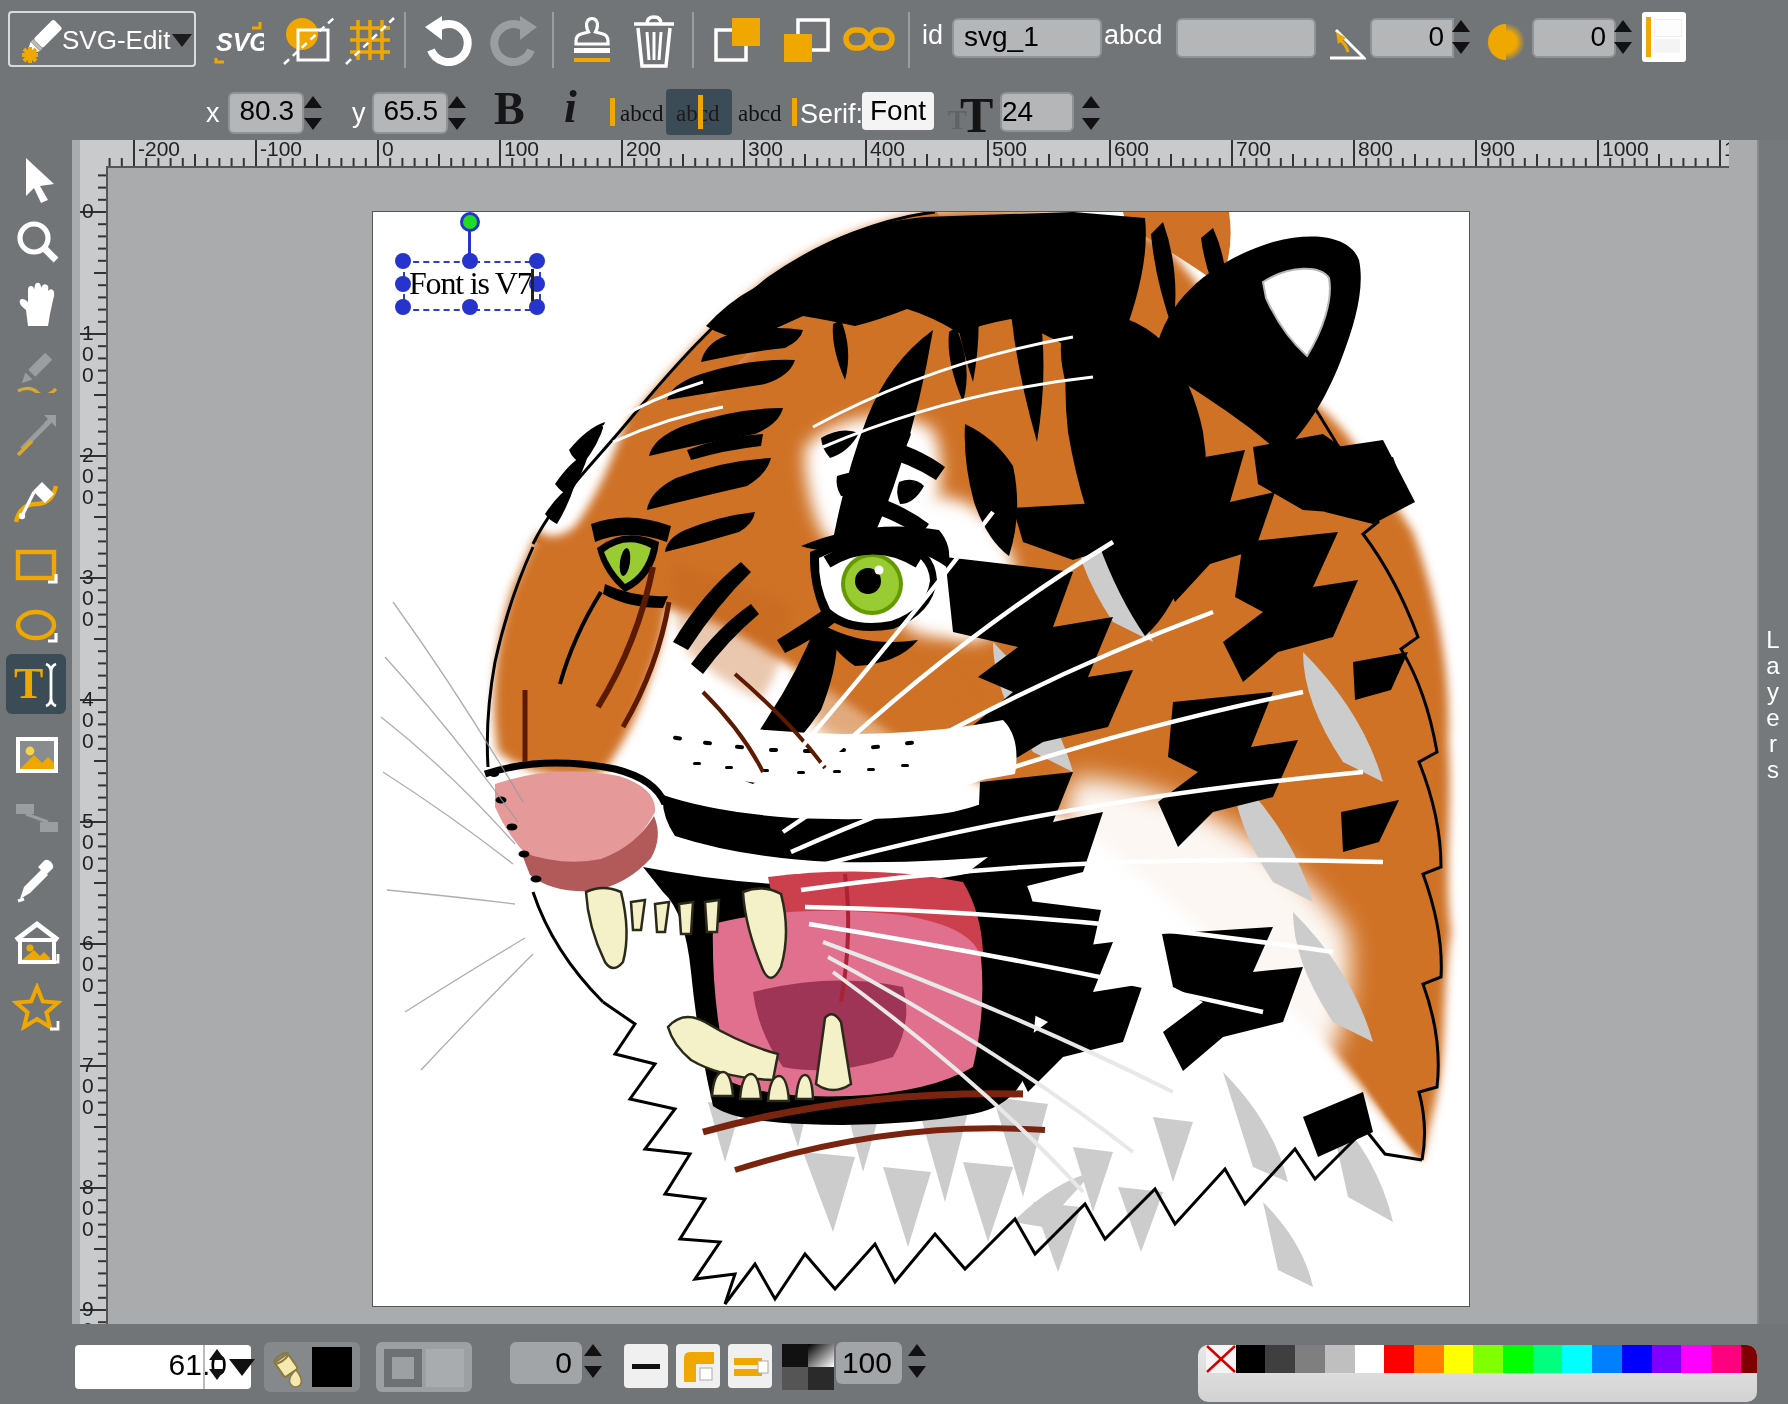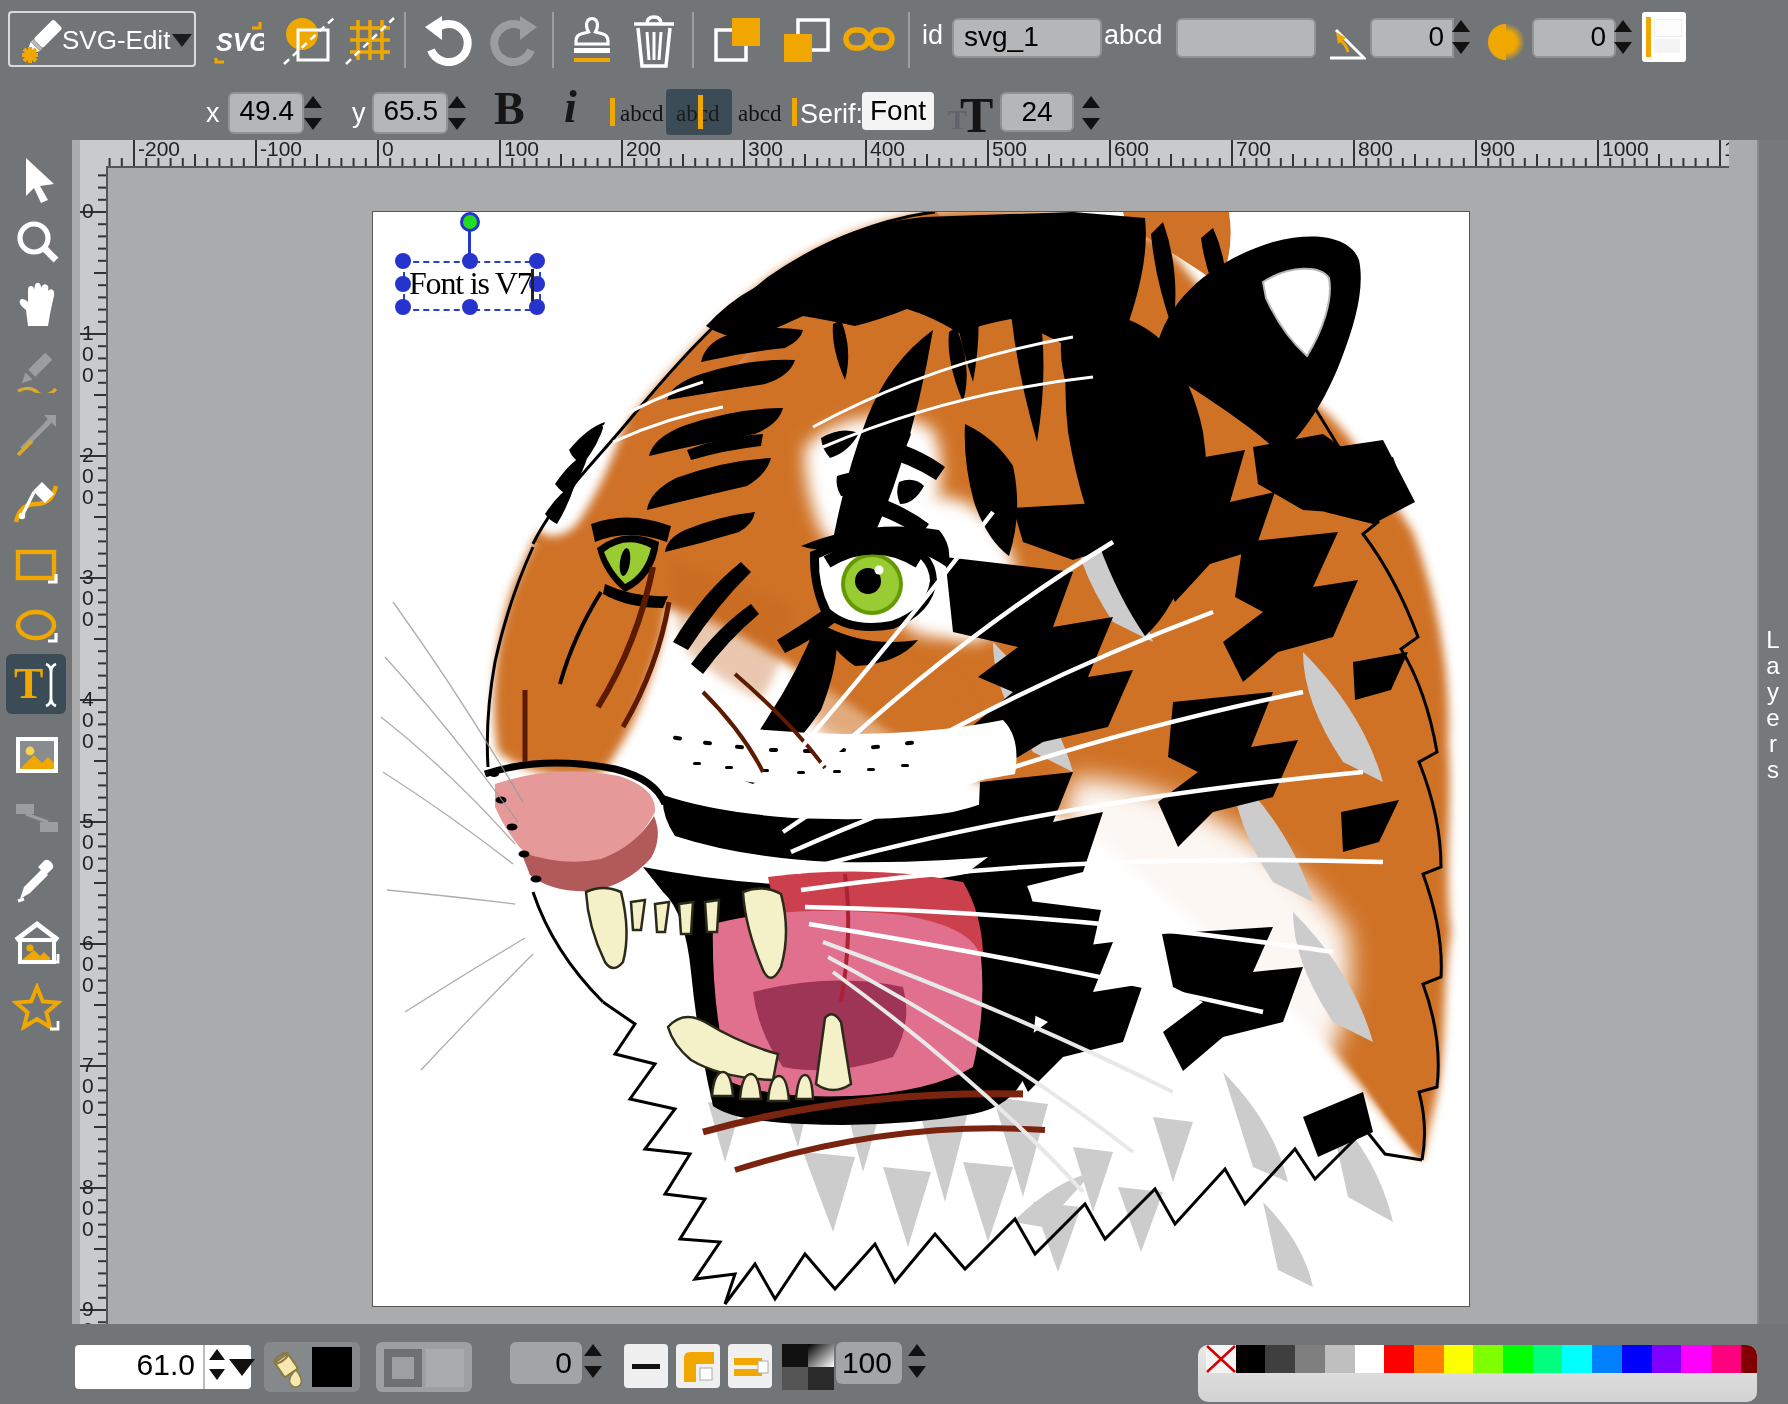--- a/index.html
+++ b/index.html
@@ -671,21 +671,21 @@
       <div class="dn" style="left:0;top:24px;"></div>
     </div>
 
   <div class="abs" style="left:1642px;top:12px;width:44px;height:50px;background:#fff;border-radius:3px;">
     <div class="abs" style="left:4px;top:5px;width:5px;height:40px;background:#f0a800;"></div>
     <div class="abs" style="left:12px;top:7px;width:26px;height:16px;background:#fdfdfd;border:1px solid #eee;"></div>
     <div class="abs" style="left:12px;top:27px;width:26px;height:14px;background:#f4f4f4;"></div>
   </div>
 
   <div class="abs wlab" style="left:206px;top:98px;">x</div>
-  <div class="abs inp" style="left:228px;top:92px;width:64px;height:38px;text-align:right;padding-right:8px;">49.4</div>
+  <div class="abs inp" style="left:228px;top:92px;width:64px;height:38px;text-align:right;padding-right:8px;">80.3</div>
   <div class="abs spin" style="left:304px;top:94px;height:40px;">
       <div class="up" style="left:0;top:2px;"></div>
       <div class="dn" style="left:0;top:24px;"></div>
     </div>
   <div class="abs wlab" style="left:352px;top:98px;">y</div>
   <div class="abs inp" style="left:372px;top:92px;width:64px;height:38px;text-align:right;padding-right:8px;">65.5</div>
   <div class="abs spin" style="left:448px;top:94px;height:40px;">
       <div class="up" style="left:0;top:2px;"></div>
       <div class="dn" style="left:0;top:24px;"></div>
     </div>
@@ -706,21 +706,21 @@
     <div class="abs" style="left:0;top:5px;font-family:'Liberation Serif',serif;font-size:23px;color:#111;">abcd</div>
     <div class="abs" style="left:54px;top:2px;width:5px;height:28px;background:#f0a800;"></div>
   </div>
   <div class="abs wlab" style="left:800px;top:99px;">Serif:</div>
   <div class="abs" style="left:862px;top:92px;width:72px;height:38px;background:#f4f4f4;border-radius:4px;color:#000;font-size:28px;text-align:center;line-height:38px;">Font</div>
 
   <div class="abs" style="left:948px;top:90px;width:56px;height:48px;">
     <span style="position:absolute;left:0;top:16px;font-family:'Liberation Serif',serif;font-size:28px;color:#60646a;font-weight:bold;line-height:1;">T</span>
     <span style="position:absolute;left:12px;top:0px;font-family:'Liberation Serif',serif;font-size:50px;color:#141414;font-weight:bold;line-height:1;">T</span>
   </div>
-  <div class="abs inp" style="left:1000px;top:92px;width:70px;height:36px;text-align:center;line-height:36px;">24</div>
+  <div class="abs inp" style="left:1000px;top:92px;width:70px;height:36px;line-height:36px;">24</div>
   <div class="abs spin" style="left:1082px;top:94px;height:40px;">
       <div class="up" style="left:0;top:2px;"></div>
       <div class="dn" style="left:0;top:24px;"></div>
     </div>
 </div>
 
 <div class="abs" id="leftpanel" style="left:0;top:140px;width:72px;height:1184px;background:#717578;"></div>
 <div class="abs" id="lefticons" style="left:0;top:140px;width:72px;height:1184px;">
     <div class="abs" style="left:0;top:16px;width:72px;height:56px;">
       <svg class="abs" style="left:16px" width="44" height="48" viewBox="0 0 22 24">
@@ -816,21 +816,21 @@
       <svg class="abs" style="left:12px" width="50" height="50" viewBox="0 0 25 25">
         <path d="M12.5 2 L15.4 9.2 L23 9.8 L17.2 14.7 L19 22 L12.5 18 L6 22 L7.8 14.7 L2 9.8 L9.6 9.2 Z" fill="none" stroke="#f0a800" stroke-width="2"></path>
         <path d="M19 23 l4 0 0 -4" fill="none" stroke="#fff" stroke-width="1.4"></path>
       </svg>
     </div>
   </div>
 
 <div class="abs" style="left:0;top:1324px;width:1788px;height:80px;background:#717578;">
 
   <div class="abs" style="left:75px;top:21px;width:176px;height:44px;background:#fff;border-radius:4px;">
-    <div class="abs" style="left:0;top:3px;width:120px;text-align:right;color:#000;font-size:30px;">61.0</div>
+    <div class="abs" style="left:0;top:3px;width:120px;text-align:right;color:#000;font-size:30px;padding-left:32px;">61.0</div>
     <div class="abs" style="left:128px;top:0;width:2px;height:44px;background:#bbb;"></div>
     <div class="abs spin" style="left:134px;top:4px;">
         <div class="up" style="left:0;top:0px;border-left-width:8px;border-right-width:8px;border-bottom-width:11px;"></div>
         <div class="dn" style="left:0;top:20px;border-left-width:8px;border-right-width:8px;border-top-width:11px;"></div>
       </div>
     <div class="abs" style="left:154px;top:14px;width:0;height:0;border-left:13px solid transparent;border-right:13px solid transparent;border-top:17px solid #111;"></div>
   </div>
 
   <div class="abs" style="left:264px;top:18px;width:96px;height:50px;background:#85898c;border-radius:6px;">
     <svg class="abs" style="left:4px;top:4px" width="42" height="42" viewBox="0 0 42 42">

